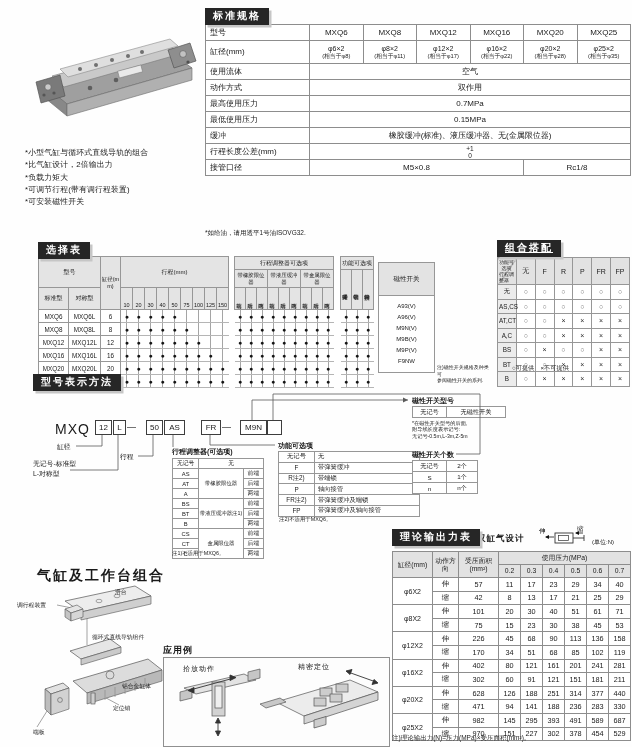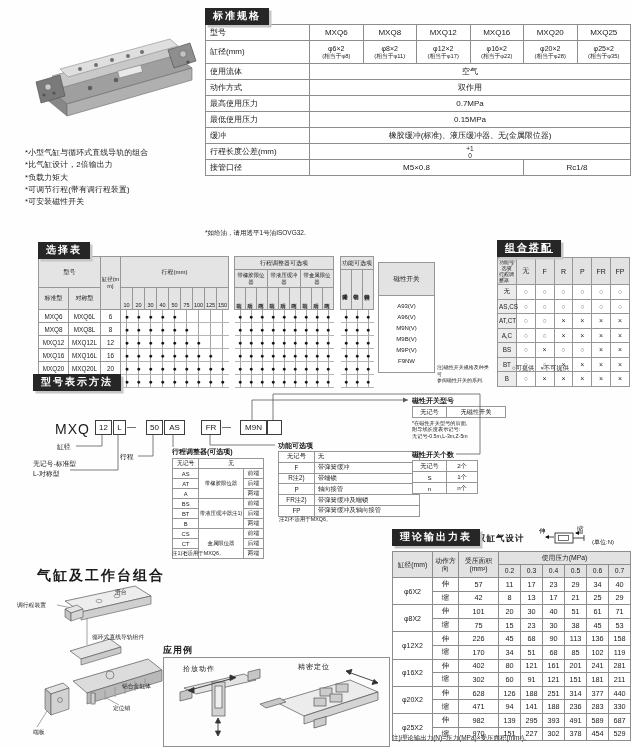--- a/index.html
+++ b/index.html
@@ -929,21 +929,21 @@
           <td>141</td>
           <td>188</td>
           <td>236</td>
           <td>283</td>
           <td>330</td>
         </tr>
         <tr>
           <td rowspan="2" class="fb">φ25X2</td>
           <td>伸</td>
           <td>982</td>
-          <td>139</td>
+          <td>145</td>
           <td>295</td>
           <td>393</td>
           <td>491</td>
           <td>589</td>
           <td>687</td>
         </tr>
         <tr>
           <td>缩</td>
           <td>970</td>
           <td>151</td>

